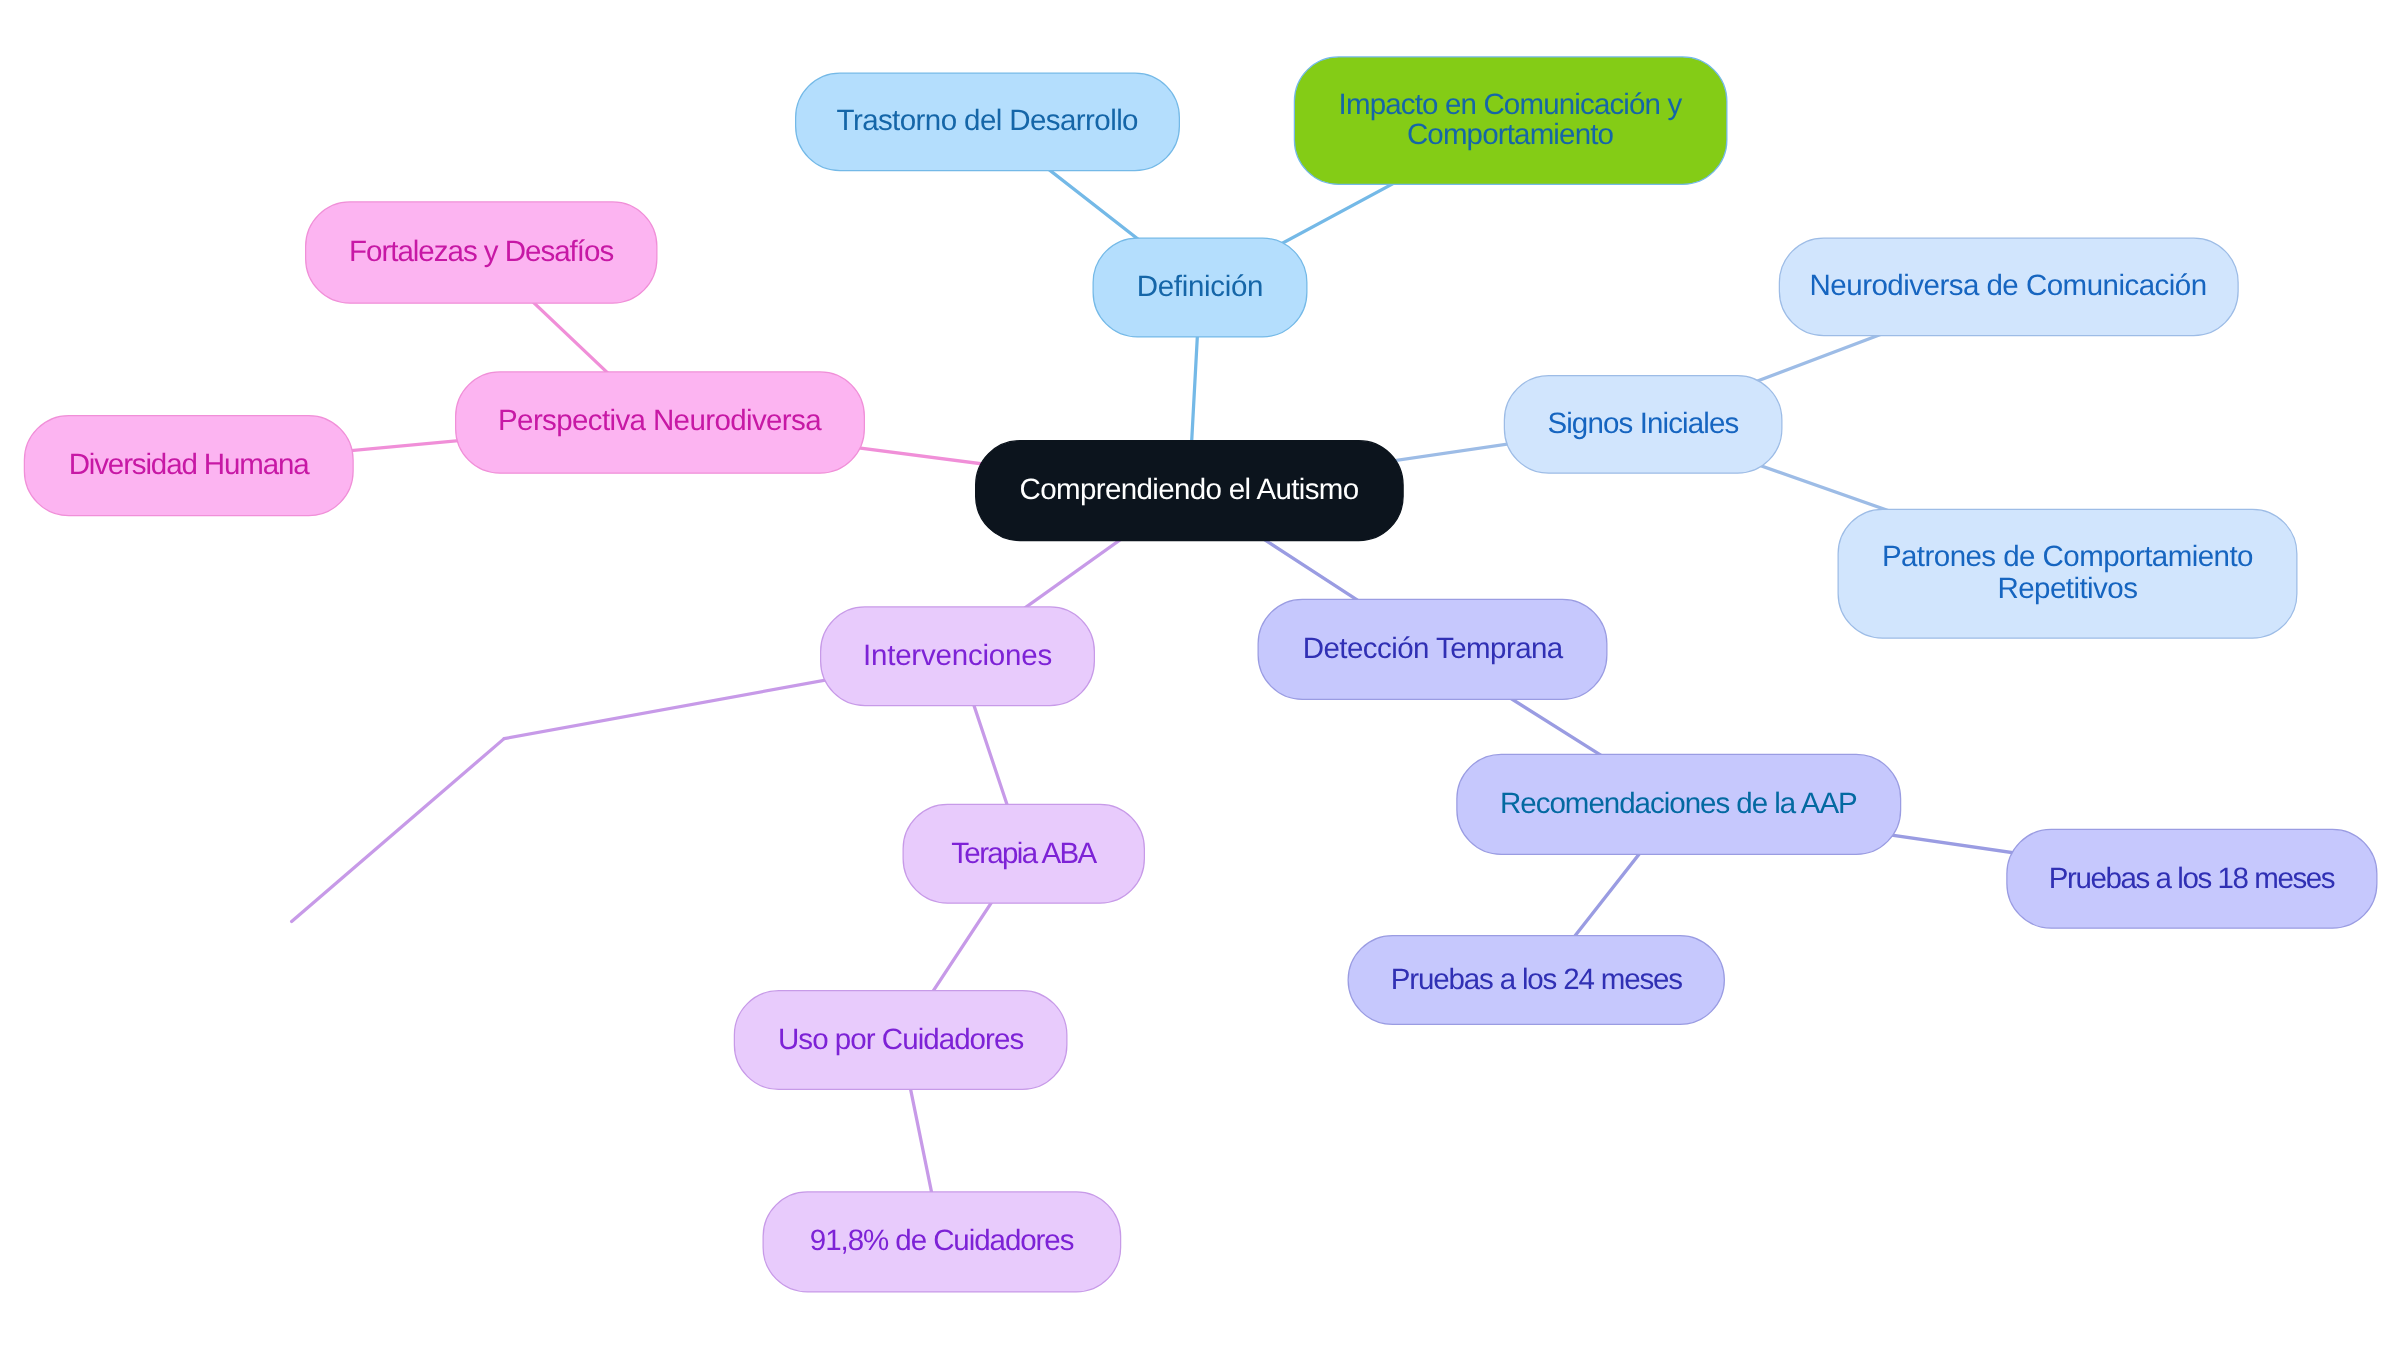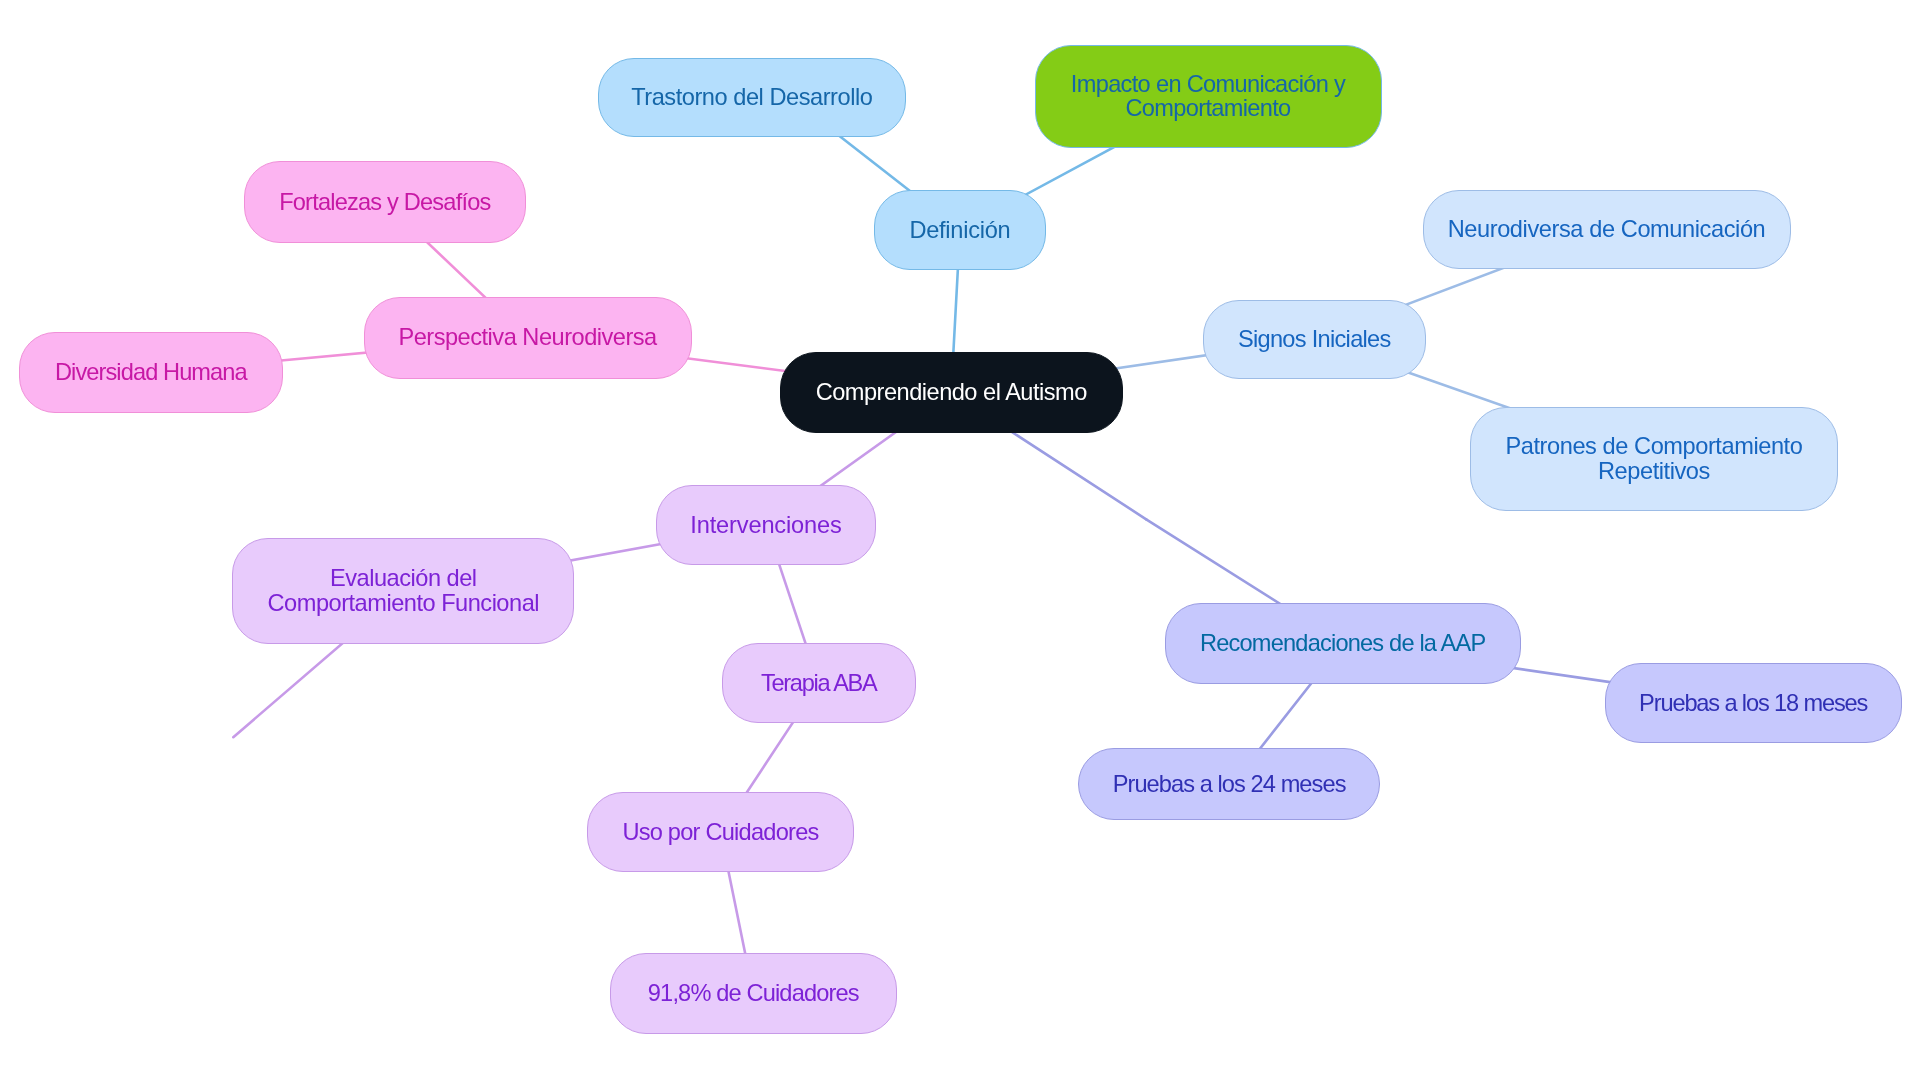--- a/index.html
+++ b/index.html
@@ -42,52 +42,51 @@
     <line x1="527.6" y1="337.7" x2="150.9" y2="372.6" stroke="#f08fd8" stroke-width="2.6" stroke-linecap="round"></line>
   </svg>
 
   <div id="nodelayer">
     <div class="node" style="left:780.0px;top:352.2px;width:342.5px;height:80.5px;background:#0c141d;border-color:#0c141d;color:#ffffff;">
       <span class="node-label" style="font-size:23.6px;letter-spacing:-0.506px">Comprendiendo el Autismo</span>
     </div>
     <div class="node" style="left:874.1px;top:190.2px;width:171.7px;height:79.7px;background:#b4defd;border-color:#74b9e7;color:#1566a8;">
       <span class="node-label" style="font-size:23.6px;letter-spacing:-0.26px">Definición</span>
     </div>
-    <div class="node" style="left:598px;top:57.5px;width:307.6px;height:79.8px;background:#b4defd;border-color:#74b9e7;color:#1566a8;">
+    <div class="node" style="left:636px;top:57.5px;width:307.6px;height:79.8px;background:#b4defd;border-color:#74b9e7;color:#1566a8;">
       <span class="node-label" style="font-size:23.6px;letter-spacing:-0.462px">Trastorno del Desarrollo</span>
     </div>
     <div class="node" style="left:1034.5px;top:44.7px;width:347.0px;height:103.6px;background:#84cc16;border-color:#74b9e7;color:#1566a8;">
       <span class="node-label" style="font-size:23.6px;letter-spacing:-0.673px">Impacto en Comunicación y
 Comportamiento</span>
     </div>
     <div class="node" style="left:1202.5px;top:299.8px;width:223.6px;height:79.3px;background:#d1e5fd;border-color:#9dbce6;color:#1665c0;">
       <span class="node-label" style="font-size:23.6px;letter-spacing:-0.701px">Signos Iniciales</span>
     </div>
     <div class="node" style="left:1422.5px;top:189.5px;width:368.0px;height:79.0px;background:#d1e5fd;border-color:#9dbce6;color:#1665c0;">
       <span class="node-label" style="font-size:23.6px;letter-spacing:-0.411px">Neurodiversa de Comunicación</span>
     </div>
     <div class="node" style="left:1470.0px;top:407.1px;width:367.9px;height:103.5px;background:#d1e5fd;border-color:#9dbce6;color:#1665c0;">
       <span class="node-label" style="font-size:23.6px;letter-spacing:-0.435px">Patrones de Comportamiento
 Repetitivos</span>
     </div>
+    <div class="node" style="left:1006.1px;top:478.9px;width:280.2px;height:80.7px;background:#c6c8fd;border-color:#9a9ce2;color:#3030b4;">
+      <span class="node-label" style="font-size:23.6px;letter-spacing:-0.443px">Detección Temprana</span>
+    </div>
     <div class="node" style="left:1164.7px;top:602.8px;width:356.1px;height:81.0px;background:#c6c8fd;border-color:#9a9ce2;color:#0369a1;">
       <span class="node-label" style="font-size:23.6px;letter-spacing:-0.809px">Recomendaciones de la AAP</span>
     </div>
     <div class="node" style="left:1604.7px;top:662.5px;width:297.0px;height:80.8px;background:#c6c8fd;border-color:#9a9ce2;color:#3030b4;">
       <span class="node-label" style="font-size:23.6px;letter-spacing:-1.133px">Pruebas a los 18 meses</span>
     </div>
     <div class="node" style="left:1077.7px;top:748.0px;width:302.8px;height:72px;background:#c6c8fd;border-color:#9a9ce2;color:#3030b4;">
       <span class="node-label" style="font-size:23.6px;letter-spacing:-0.919px">Pruebas a los 24 meses</span>
     </div>
     <div class="node" style="left:655.8px;top:484.9px;width:220.4px;height:80.0px;background:#e8cbfc;border-color:#c79ae8;color:#7d22d6;">
       <span class="node-label" style="font-size:23.6px;letter-spacing:-0.157px">Intervenciones</span>
-    </div>
-    <div class="node" style="left:232.3px;top:537.9px;width:342.0px;height:105.9px;background:#e8cbfc;border-color:#c79ae8;color:#7d22d6;">
-      <span class="node-label" style="font-size:23.6px;letter-spacing:-0.493px">Evaluación del
-Comportamiento Funcional</span>
     </div>
     <div class="node" style="left:721.9px;top:643.1px;width:193.7px;height:80.0px;background:#e8cbfc;border-color:#c79ae8;color:#7d22d6;">
       <span class="node-label" style="font-size:23.6px;letter-spacing:-1.312px">Terapia ABA</span>
     </div>
     <div class="node" style="left:586.9px;top:792.1px;width:267.2px;height:80.4px;background:#e8cbfc;border-color:#c79ae8;color:#7d22d6;text-align:center;">
       <span class="node-label" style="font-size:23.6px;letter-spacing:-0.761px">Uso por Cuidadores</span>
     </div>
     <div class="node" style="left:609.8px;top:952.9px;width:287.0px;height:80.8px;background:#e8cbfc;border-color:#c79ae8;color:#7d22d6;">
       <span class="node-label" style="font-size:23.6px;letter-spacing:-0.844px">91,8% de Cuidadores</span>
     </div>

